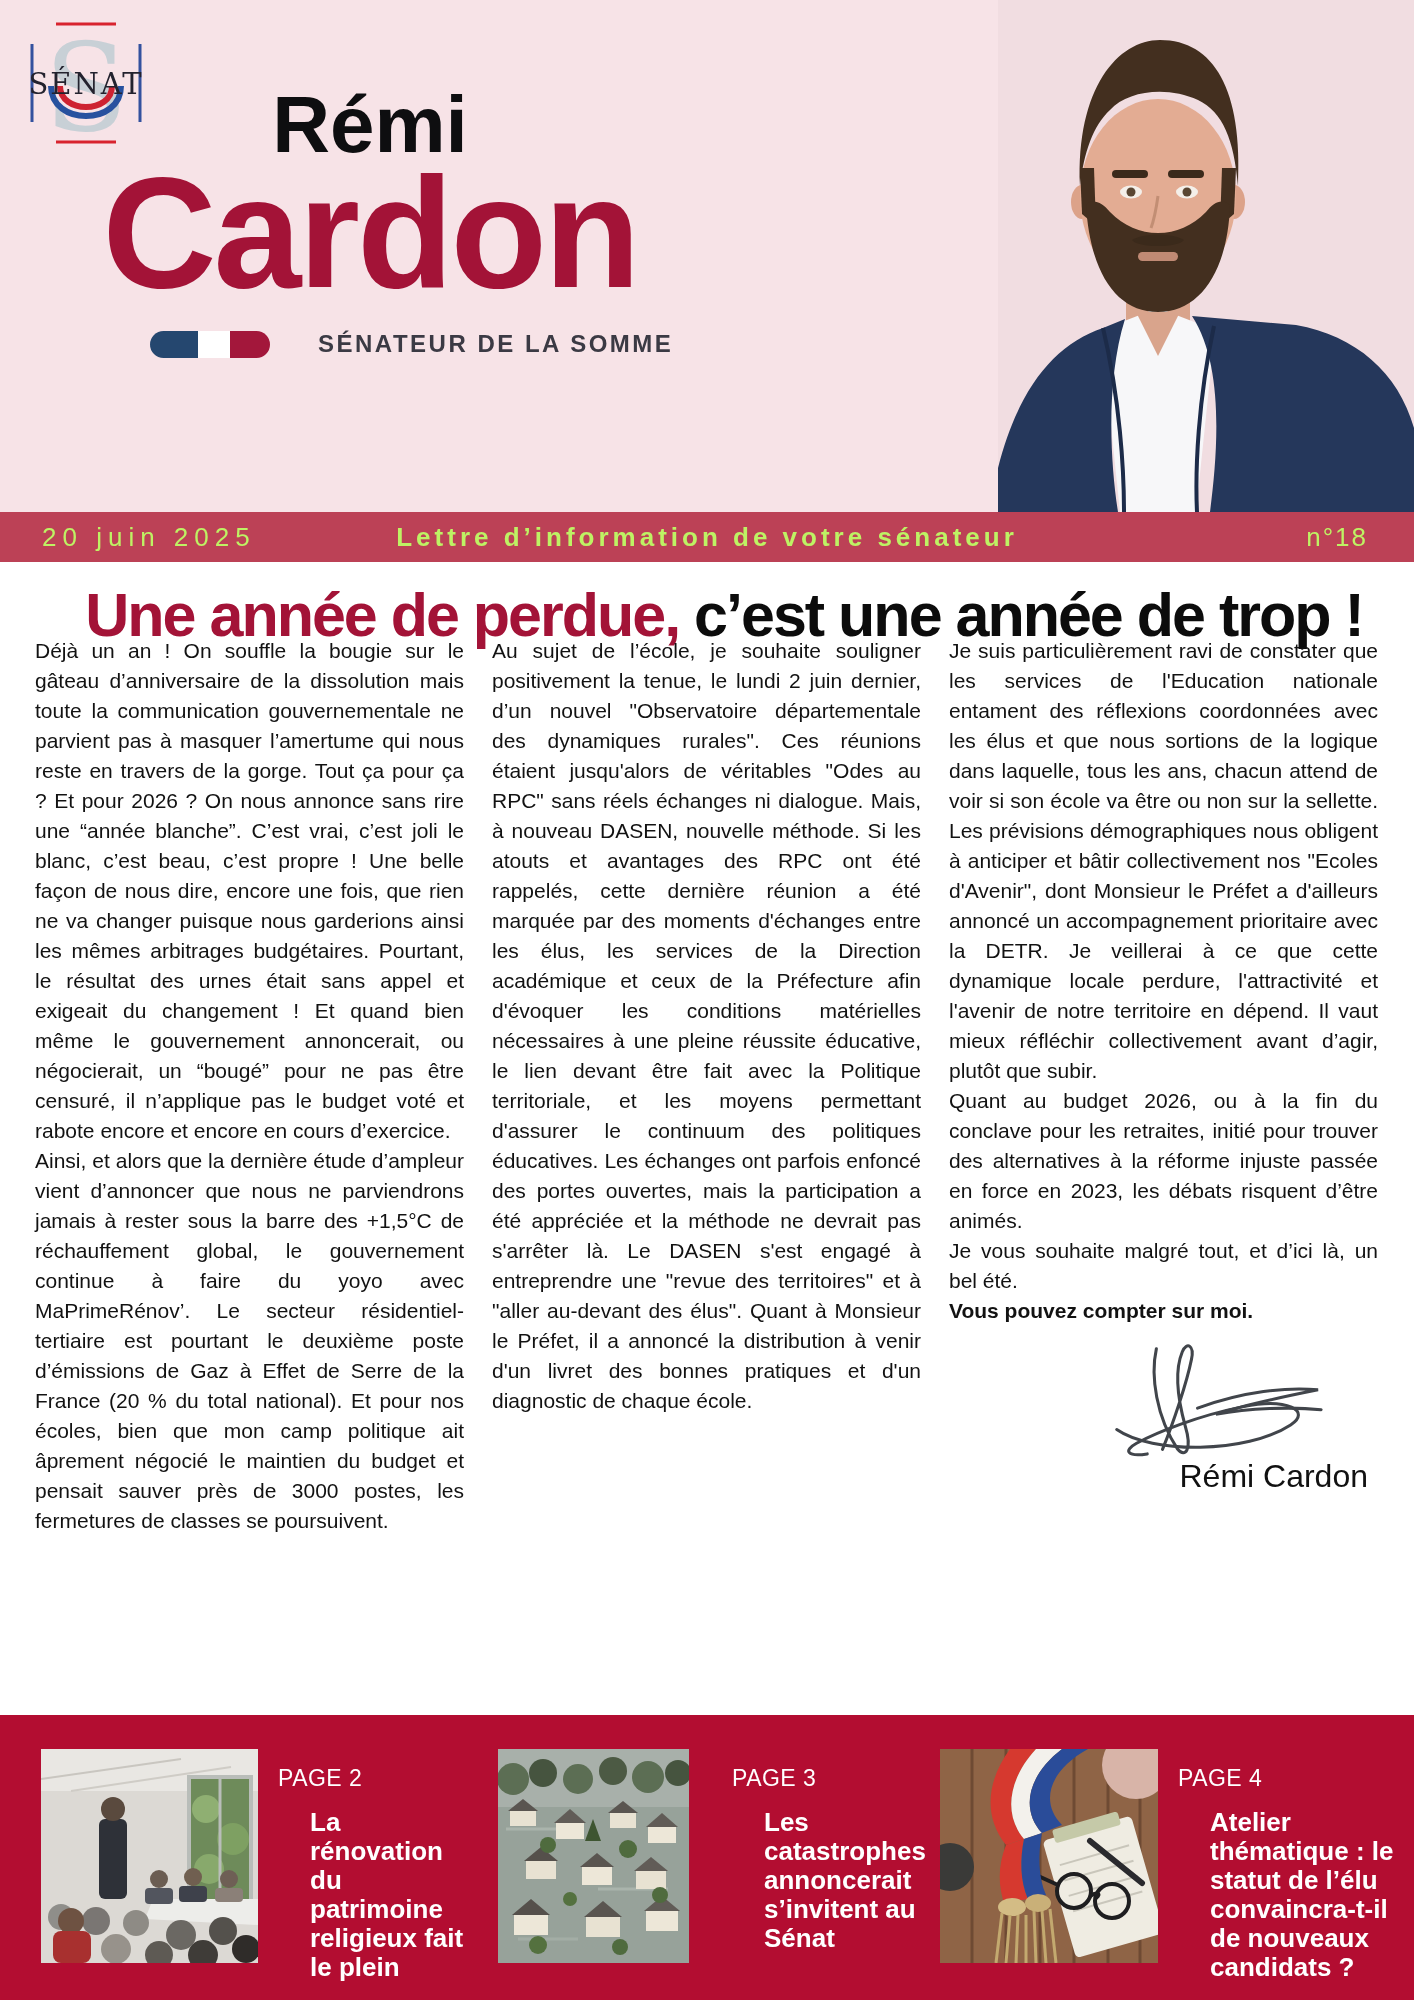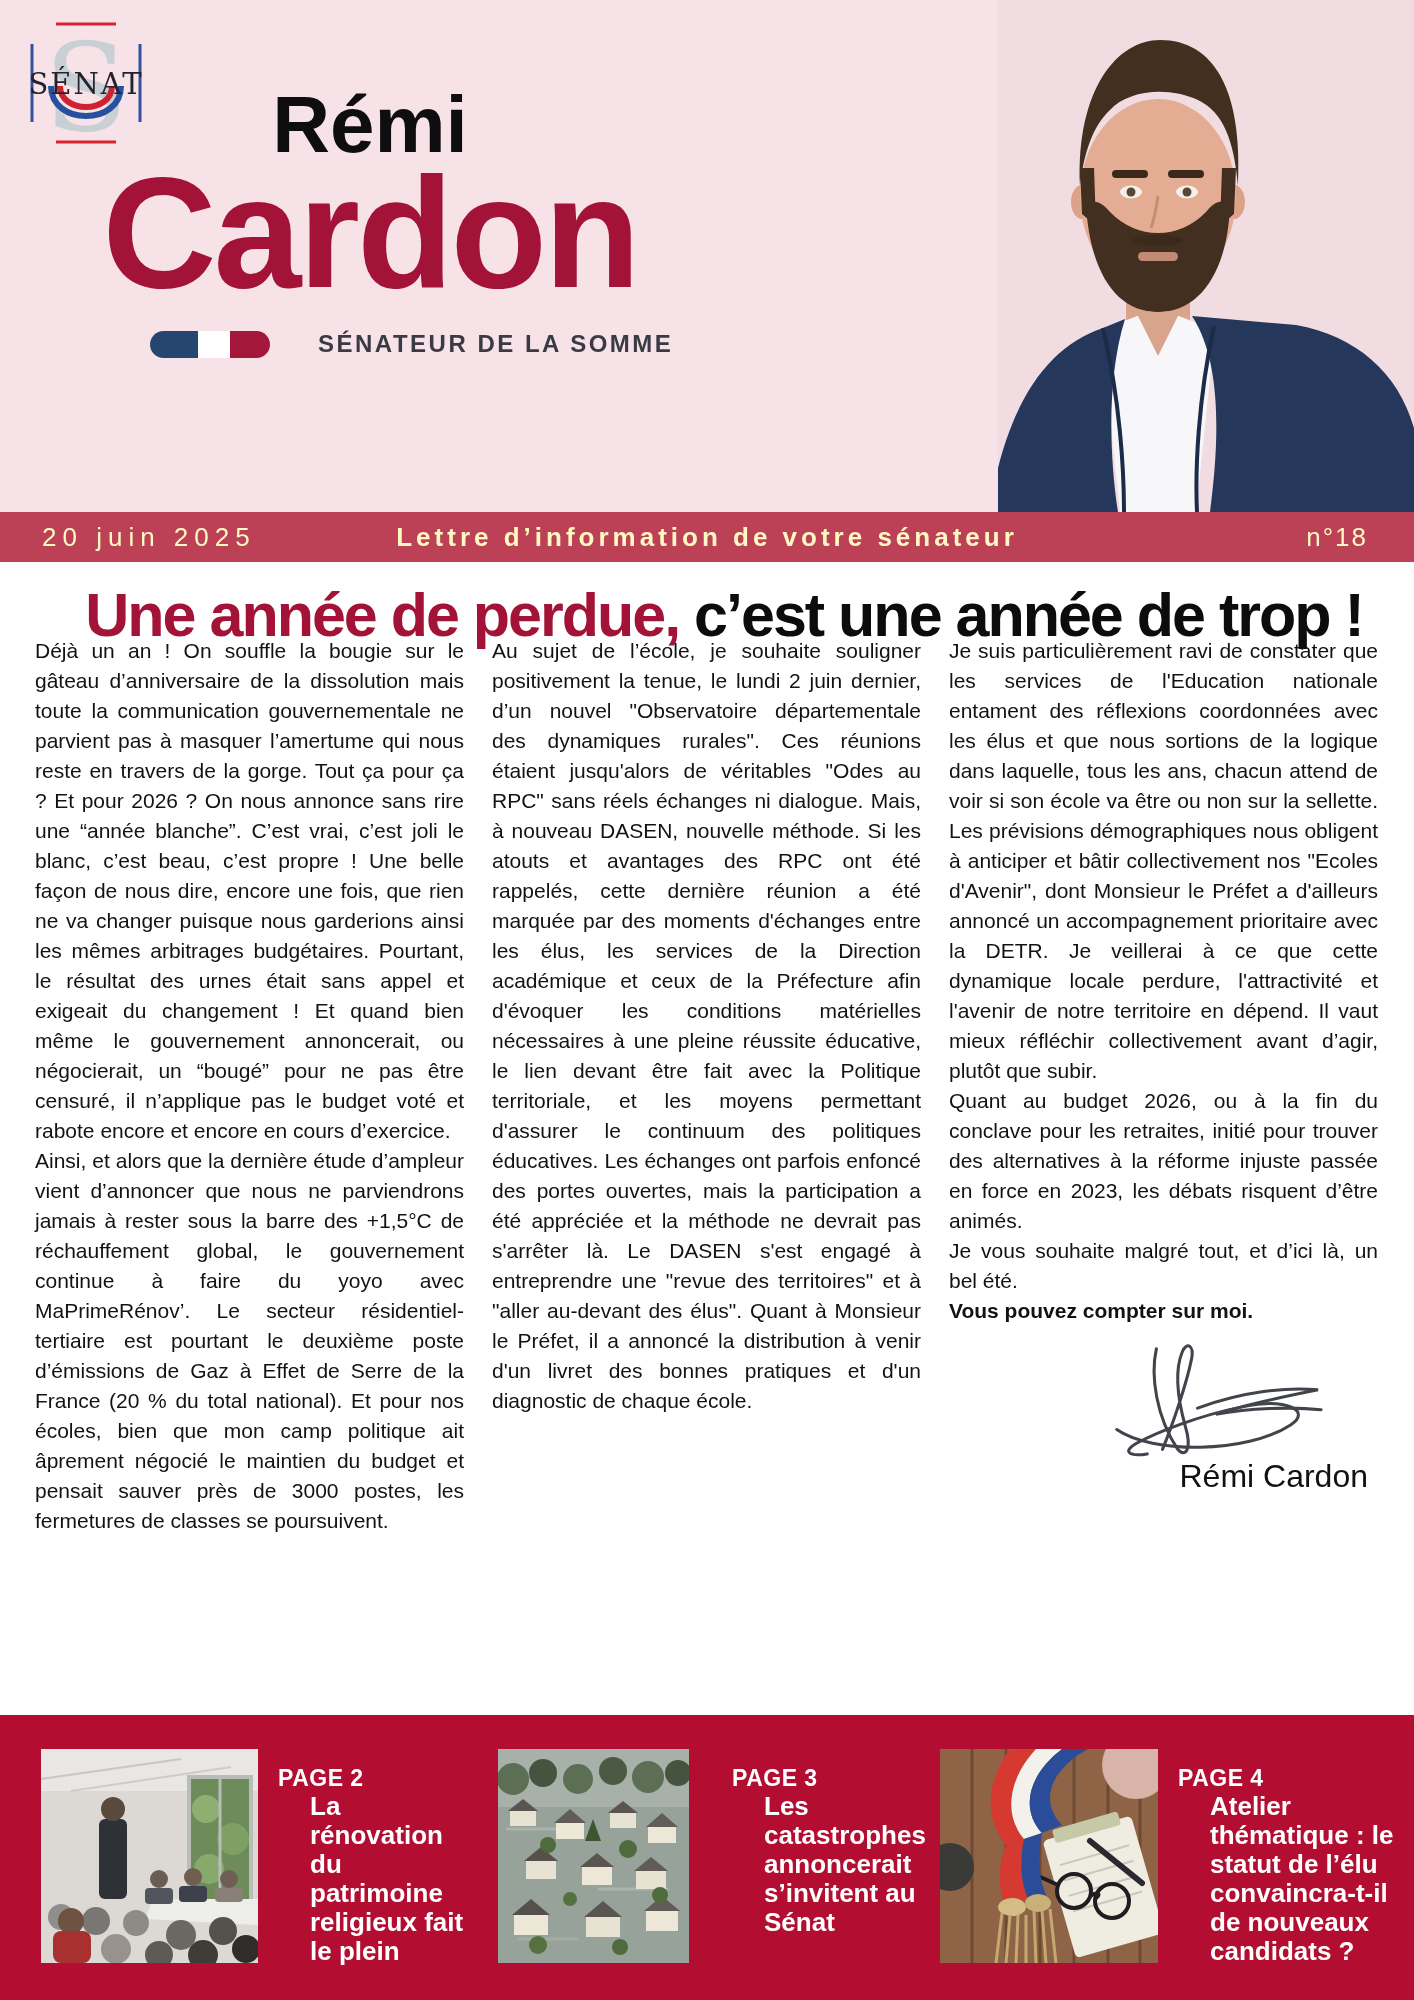--- a/index.html
+++ b/index.html
@@ -18,21 +18,21 @@
   .subtitle-row { position:absolute; left:150px; top:330px; display:flex; align-items:center; gap:48px; }
   .flag-pill { display:flex; width:120px; height:27px; border-radius:14px; overflow:hidden; }
   .flag-blue  { width:40%; background:#25476F; }
   .flag-white { width:27%; background:#ffffff; }
   .flag-red   { width:33%; background:#A3173B; }
   .header-subtitle { font-size:24px; font-weight:700; letter-spacing:2.5px; color:#3B3A44; }
   .portrait { position:absolute; right:0; top:0; }
   
   .banner {
     position:absolute; top:512px; left:0; width:1414px; height:50px; background:#BC4156;
-    display:grid; grid-template-columns:1fr auto 1fr; align-items:center; color:#fef9c3; z-index:3;
+    display:grid; grid-template-columns:1fr auto 1fr; align-items:center; color:#bef264; z-index:3;
   }
   .banner-date  { justify-self:start; padding-left:42px; font-size:26px; letter-spacing:6px; }
   .banner-title { font-size:26px; font-weight:700; letter-spacing:4px; }
   .banner-issue { justify-self:end; padding-right:46px; font-size:26px; letter-spacing:2px; }
   
   .headline {
     position:absolute; top:580px; left:0; width:1414px; text-align:center;
     font-size:61px; font-weight:700; letter-spacing:-2px; white-space:nowrap; color:#0c0c0c;padding-left:34px;
   }
   .headline .accent { color:#A31337; }
@@ -45,21 +45,21 @@
   .signature-name { font-size:32px; color:#111; margin-top:-6px; padding-right:6px; }
   
   .footer {
     position:absolute; top:1715px; left:0; width:1414px; height:285px; background:#B30D31;
     display:flex; align-items:flex-start; padding-top:34px;
   }
   .footer-item { display:flex; gap:20px; }
   .fi-1 { margin-left:41px; } .fi-2 { margin-left:28px;gap:43px; } .fi-3 { margin-left:22px; }
   .footer-text { padding-top:16px; color:#ffffff; }
   .ft-1 { width:192px; } .ft-2 { width:186px; } .ft-3 { width:246px; }
-  .footer-page  { font-size:23px; font-weight:700; letter-spacing:0.5px; }
+  .footer-page  { font-size:23px; font-weight:400; letter-spacing:0.5px; margin-bottom:16px; }
   .footer-title { font-size:26px; font-weight:700; line-height:29px;margin-left:32px; }
   .footer-photo { display:block; }
 </style>
 </head>
 <body>
 
 <div class="page">
 
   <div class="header">
 

